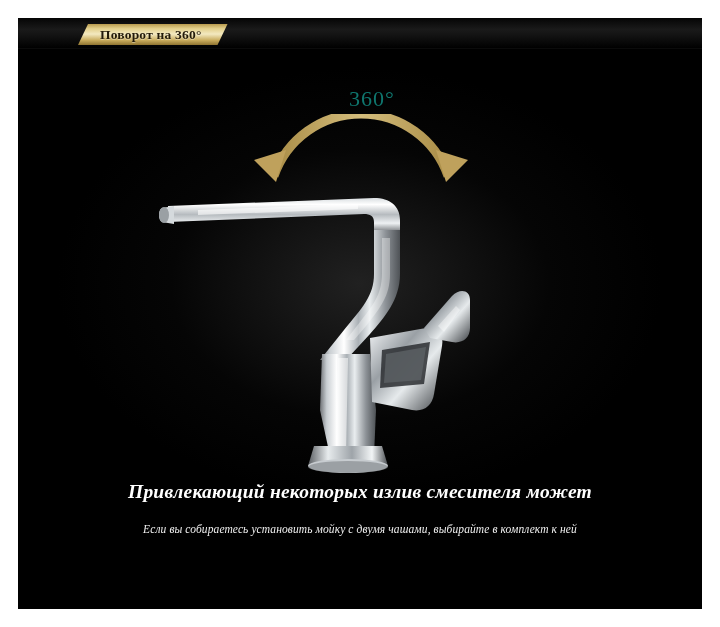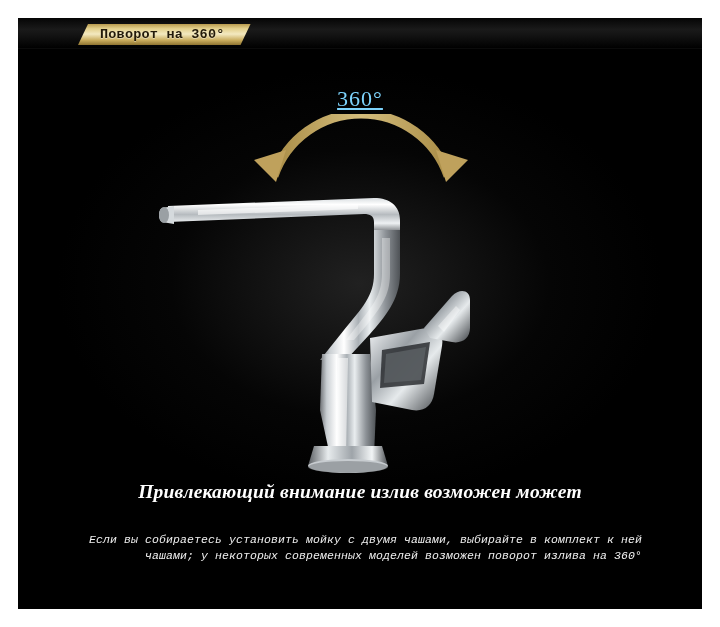--- a/index.html
+++ b/index.html
@@ -63,50 +63,49 @@
     background: linear-gradient(to bottom, #b89a4e 0%, #e3d08c 22%, #f3e9c0 48%, #c8ab5c 78%, #8f7431 100%);
     color: #1a1307;
     font-weight: bold;
     font-size: 13px;
     letter-spacing: .2px;
     clip-path: polygon(10px 0, 100% 0, calc(100% - 10px) 100%, 0 100%);
     white-space: nowrap;
   }
 
   .ribbon-text {
-    font-family: Liberation Mono, monospace;
+    font-family: Liberation Serif, serif;
     font-weight: bold;
     font-size: 13.5px;
     color: #231a09;
     text-shadow: 0 1px 0 rgba(255,255,255,.35);
   }
 
   
   .vignette {
     position: absolute;
     left: 0; top: 30px;
     width: 684px;
     height: 561px;
     background:
       radial-gradient(ellipse 420px 300px at 50% 42%, rgba(60,60,60,0.55) 0%, rgba(20,20,20,0.25) 45%, rgba(0,0,0,0) 72%);
     pointer-events: none;
   }
 
   
   .arc-label {
     position: absolute;
-    left: 0;
+    left: 12px;
     top: 68px;
     width: 684px;
     text-align: center;
-    color: #7dd3fc;
+    color: #0f766e;
     font-size: 22px;
     font-family: "Liberation Serif", serif;
     letter-spacing: 1px;
-    text-decoration: underline;
   }
 
   .arc-wrap {
     position: absolute;
     left: 228px;
     top: 96px;
     width: 230px;
     height: 72px;
   }
 
@@ -134,28 +133,27 @@
     color: #ffffff;
     font-family: "Liberation Serif", serif;
     font-style: italic;
     font-weight: bold;
     font-size: 19.5px;
     line-height: 24px;
     letter-spacing: .2px;
   }
 
   .caption-body {
-    margin-top: 28px;
+    margin-top: 18px;
     color: #efefef;
-    font-family: Liberation Mono, monospace;
+    font-family: Liberation Serif, serif;
     font-style: italic;
     font-size: 11.5px;
     line-height: 15.5px;
     letter-spacing: .1px;
-    text-align: right;
   }
 
   .bottom-strip {
     position: absolute;
     left: 0;
     top: 609px;
     width: 720px;
     height: 18px;
     background: #ffffff;
   }
@@ -251,24 +249,23 @@
         <path d="M286,150 L314,118 C322,110 332,112 332,122 L332,150 C332,160 324,166 314,164 L292,160 Z" fill="url(#chromeLever)"></path>
         <path d="M300,148 L318,128 L322,132 L306,154 Z" fill="#ffffff" opacity="0.4"></path>
 
         <path d="M244,60 L252,60 L252,96 C252,118 242,130 228,148 L216,162 L208,162 L222,144 C238,124 244,114 244,94 Z" fill="#ffffff" opacity="0.35"></path>
         <path d="M60,32 L220,26 L220,31 L60,37 Z" fill="#ffffff" opacity="0.6"></path>
       </svg>
     </div>
 
     <div class="caption">
       <div class="caption-title">
-        <div>Привлекающий внимание излив возможен может</div>
+        <div>Привлекающий некоторых излив смесителя может</div>
       </div>
       <div class="caption-body">
         <div>Если вы собираетесь установить мойку с двумя чашами, выбирайте в комплект к ней</div>
-        <div>чашами; у некоторых современных моделей возможен поворот излива на 360°</div>
       </div>
     </div>
 
   </div>
 
   <div class="bottom-strip"></div>
 </div>
 
 </body></html>

